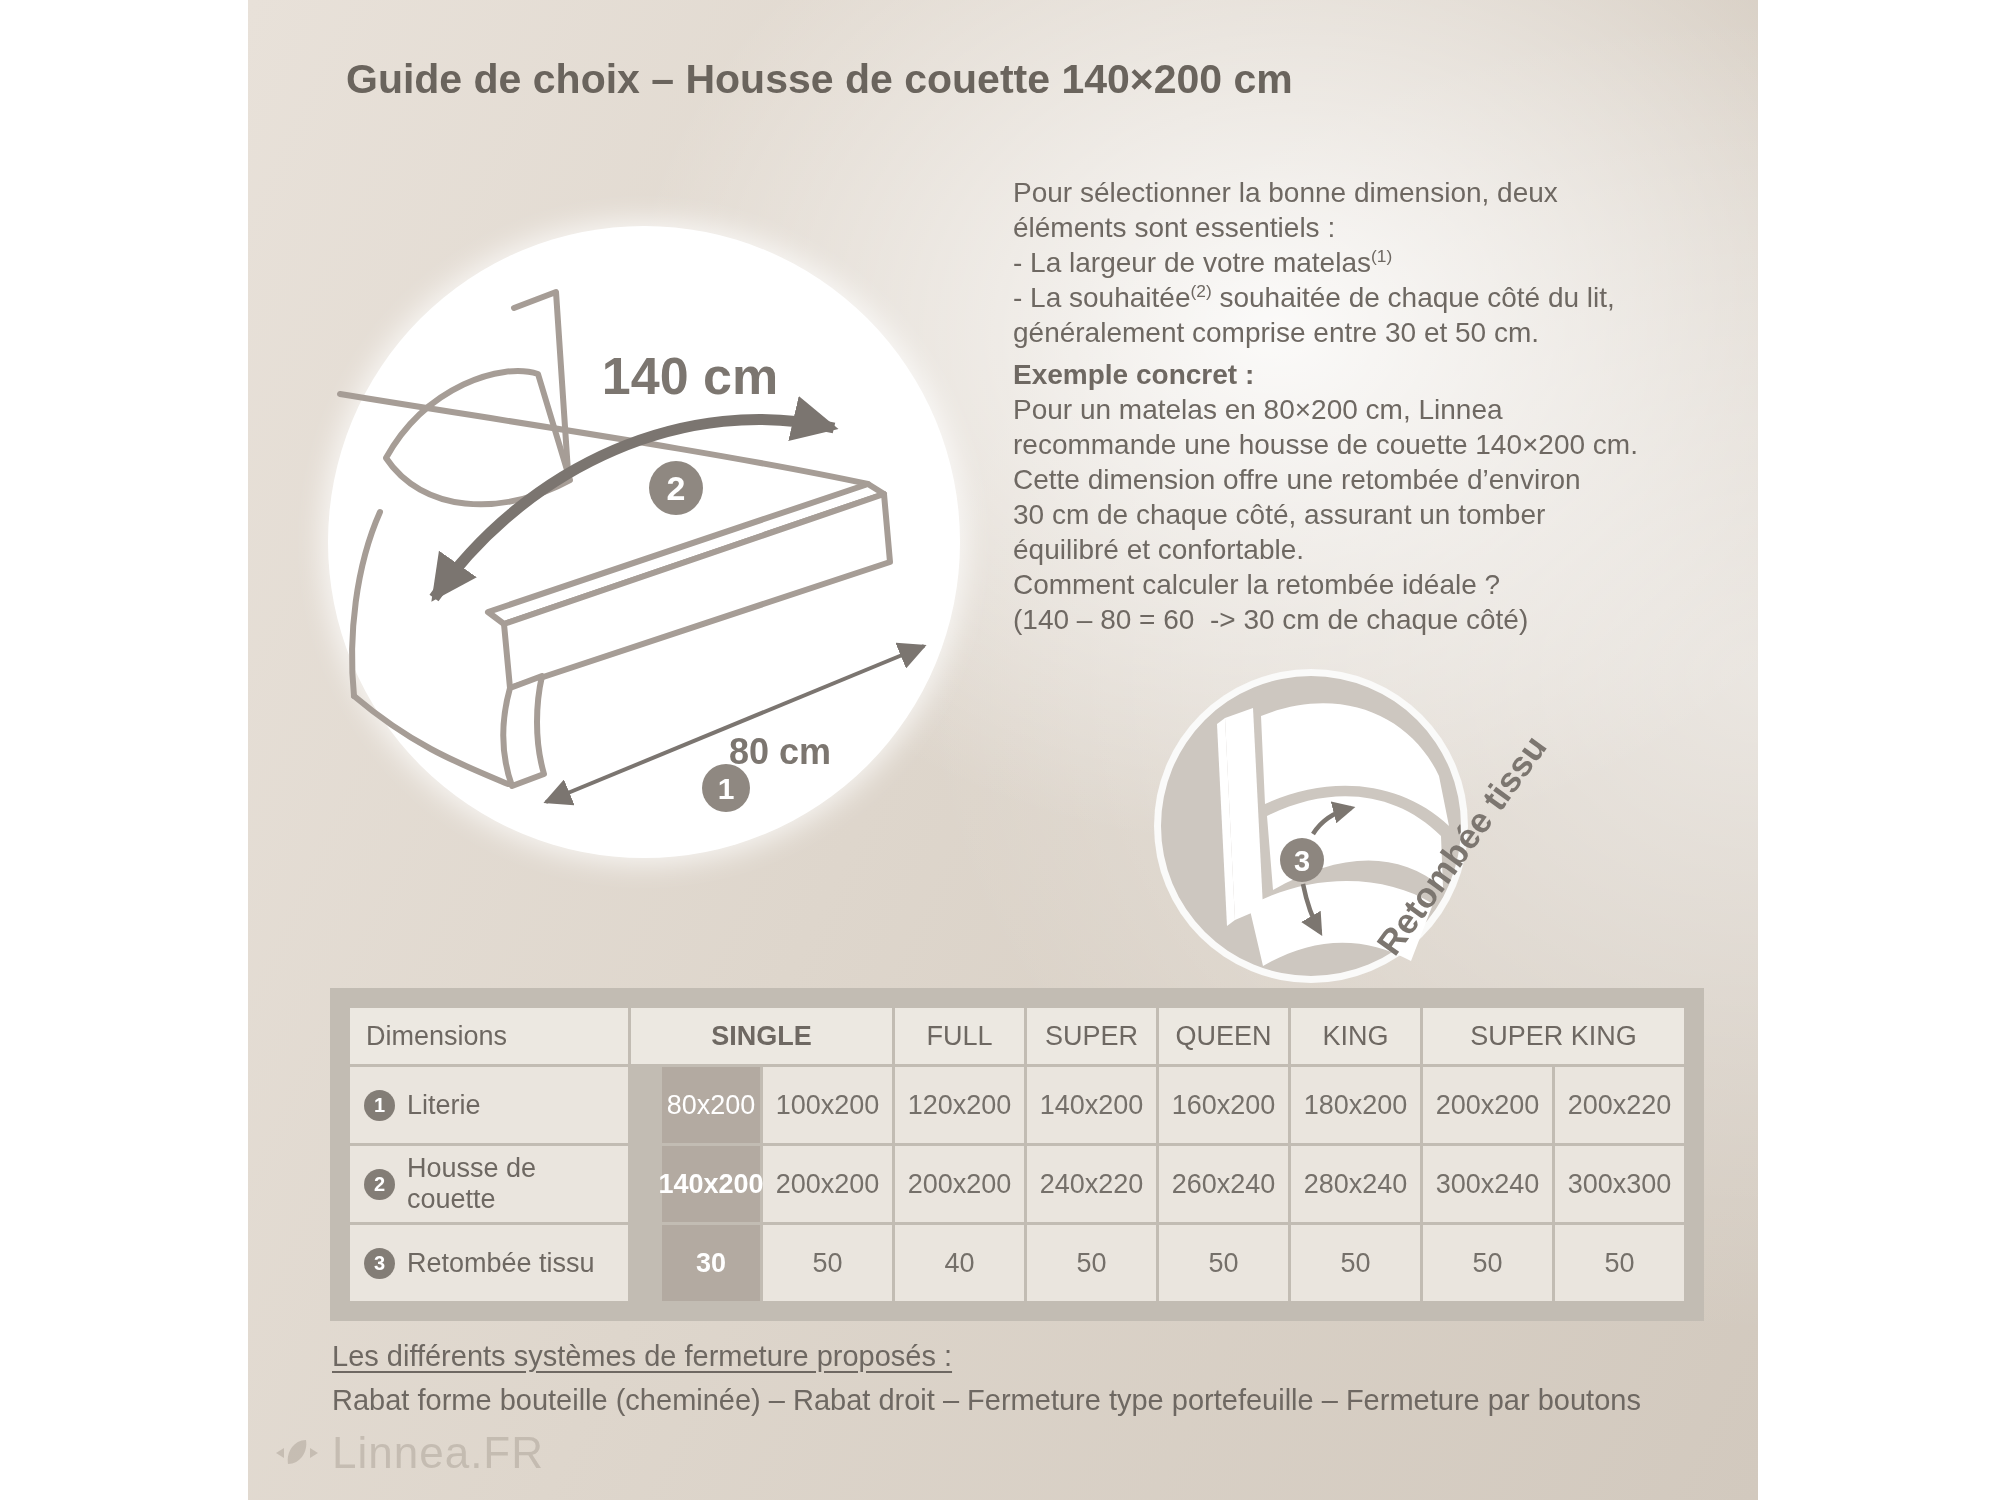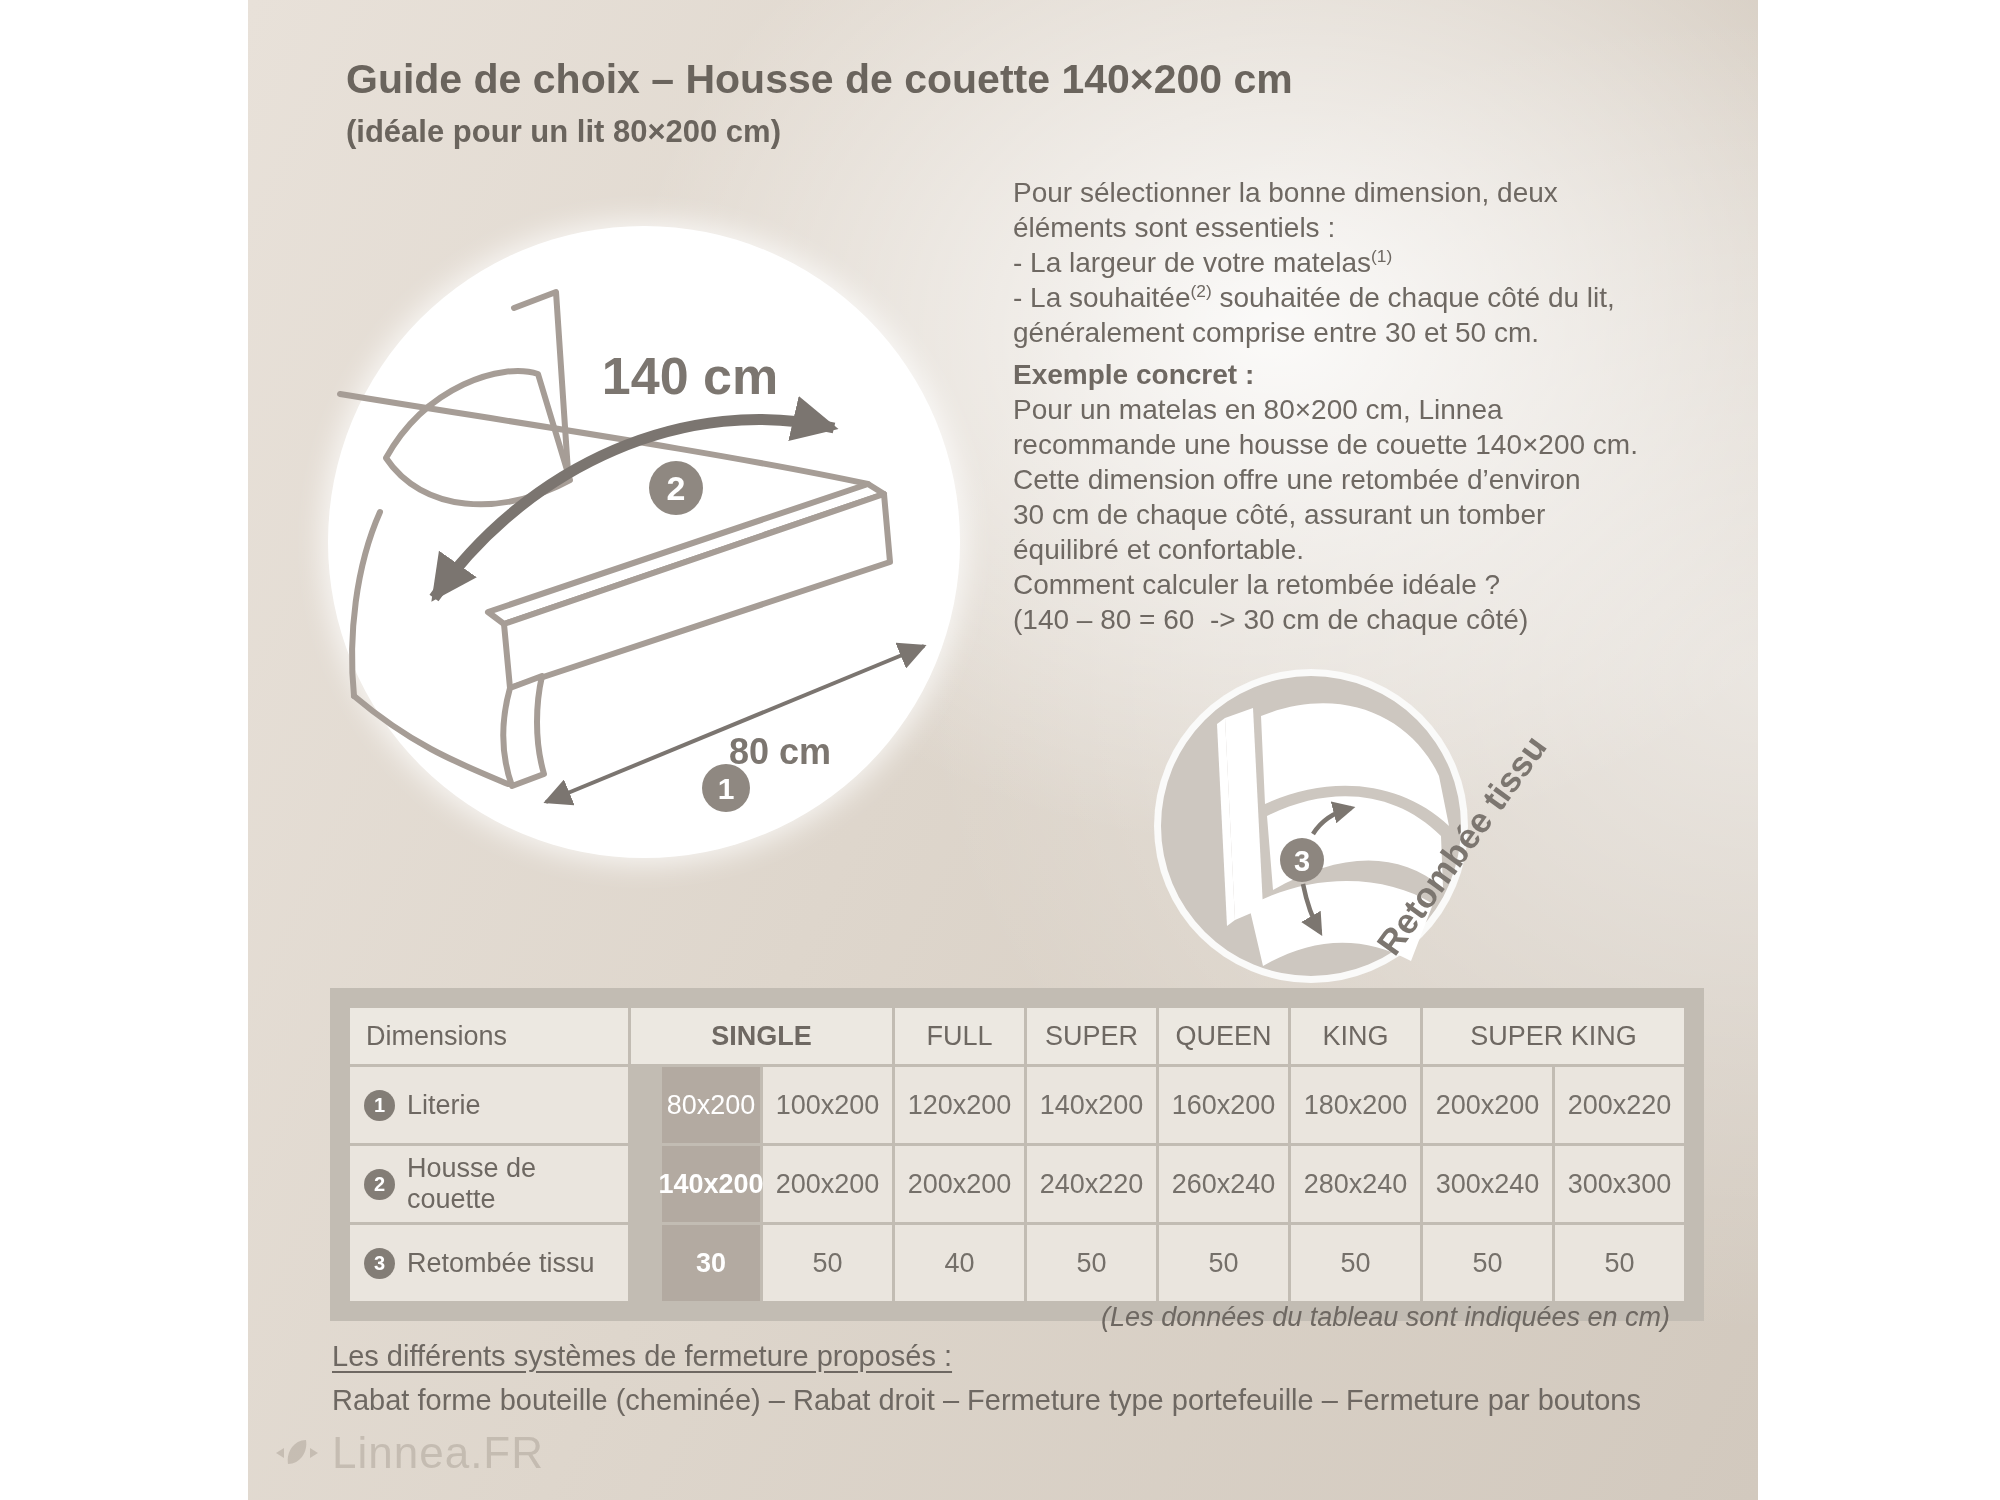--- a/index.html
+++ b/index.html
@@ -53,21 +53,20 @@
   .watermark{position:absolute;left:26px;top:1428px;display:flex;align-items:center;gap:12px;
     opacity:0.42;color:#a1978c;font-size:44px;letter-spacing:1px;}
 </style>
 </head>
 <body>
 
 <div class="page">
   <div class="content">
 
     <div class="title">Guide de choix – Housse de couette 140×200 cm</div>
-    <div class="subtitle">(idéale pour un lit 80×200 cm)</div>
 
     <div class="bigcircle">
       <svg width="632" height="632" viewBox="0 0 632 632">
         <defs>
           <marker id="ahBig" viewBox="0 0 10 10" refX="9" refY="5" markerWidth="4.2" markerHeight="4.2" orient="auto-start-reverse">
             <path d="M0,0 L10,5 L0,10 Z" fill="#7b7570"></path>
           </marker>
           <marker id="ahSmall" viewBox="0 0 10 10" refX="9" refY="5" markerWidth="7" markerHeight="7" orient="auto-start-reverse">
             <path d="M0,0 L10,5 L0,10 Z" fill="#7b7570"></path>
           </marker>
@@ -181,21 +180,20 @@
       <div class="cell hl hlb">30</div>
       <div class="cell">50</div>
       <div class="cell">40</div>
       <div class="cell">50</div>
       <div class="cell">50</div>
       <div class="cell">50</div>
       <div class="cell">50</div>
       <div class="cell">50</div>
     </div>
 
-    <div class="tablenote">(Les données du tableau sont indiquées en cm)</div>
     <div class="closures-title">Les différents systèmes de fermeture proposés :</div>
     <div class="closures-line">Rabat forme bouteille (cheminée) – Rabat droit – Fermeture type portefeuille – Fermeture par boutons</div>
 
     <div class="watermark">
       <svg width="46" height="46" viewBox="0 0 46 46">
         <polygon points="2,23 10,18 10,28" fill="#a1978c"></polygon>
         <path d="M14,34 C12,22 20,10 32,10 C34,22 26,34 14,34 Z" fill="#a1978c"></path>
         <polygon points="44,23 36,18 36,28" fill="#a1978c"></polygon>
       </svg>
       <span>Linnea.FR</span>

